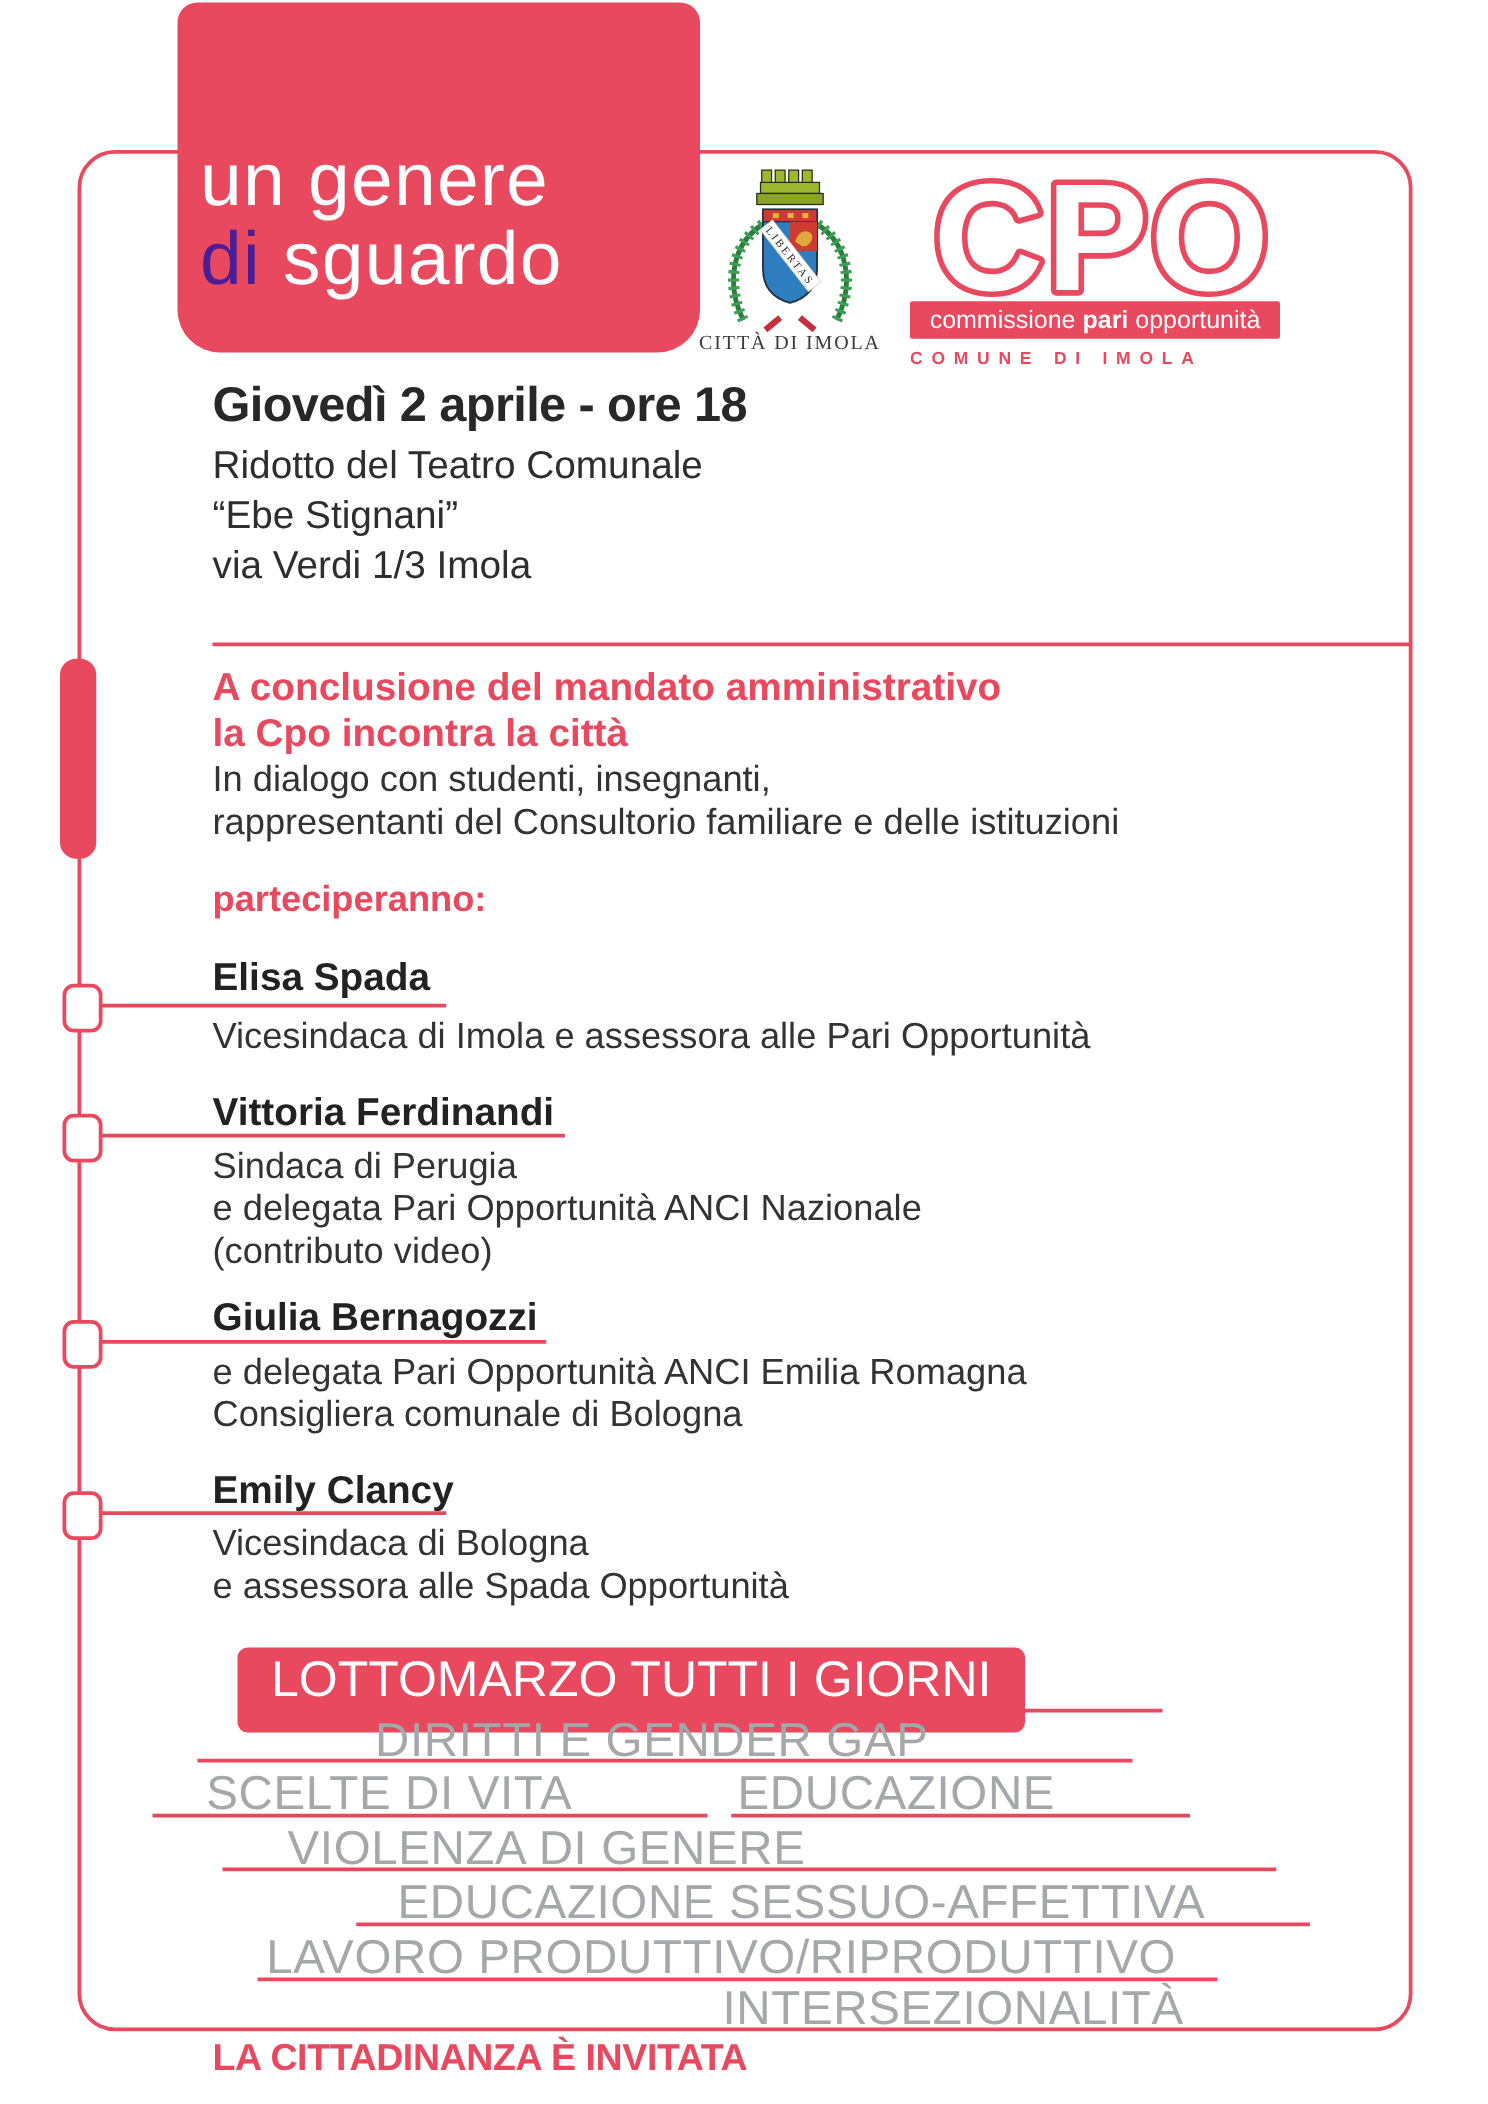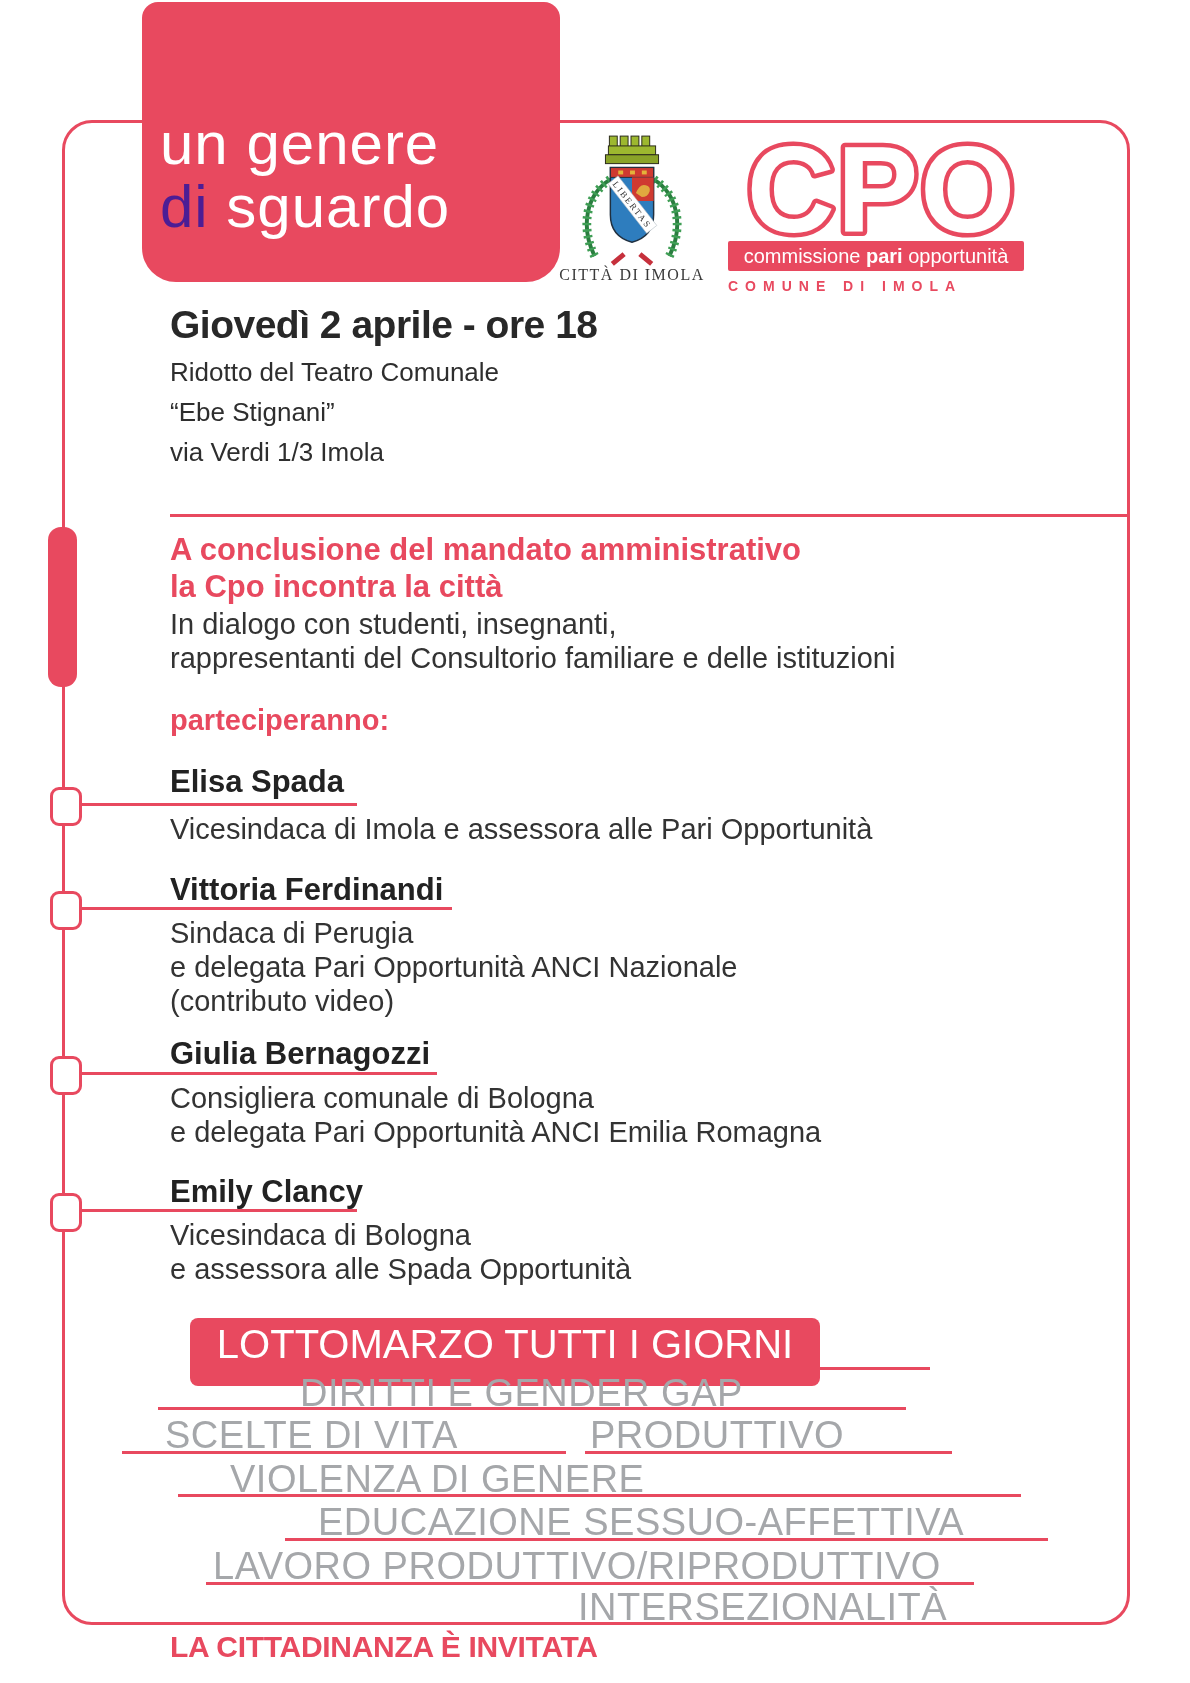--- a/index.html
+++ b/index.html
@@ -27,21 +27,21 @@
   
   .cpo-svg{left:737px;top:136px;}
   .cpo-banner{left:728px;top:241px;width:296px;height:30px;background:#e8495f;border-radius:2px;
     color:#fff;font-size:20px;line-height:30px;text-align:center;}
   .cpo-banner span{white-space:pre;}
   .cpo-sub{left:728px;top:278px;width:296px;text-align:left;font-size:14px;font-weight:bold;
     color:#e8495f;letter-spacing:7px;white-space:nowrap;}
 
   
   .event-datetime{left:170px;top:303px;font-size:39px;font-weight:bold;color:#282828;letter-spacing:-0.5px;}
-  .event-venue{left:170px;top:352px;font-size:26px;line-height:40px;color:#2e2e2e;}
+  .event-venue{left:170px;top:352px;font-size:31px;line-height:40px;color:#2e2e2e;}
 
   .divider{left:170px;top:514px;width:958px;height:3px;background:#e8495f;}
   .accent-bar{left:48px;top:527px;width:29px;height:160px;background:#e8495f;border-radius:13px;}
 
   .intro-highlight{left:170px;top:531px;font-size:31px;line-height:37px;font-weight:bold;color:#e8495f;}
   .intro-body{left:170px;top:607px;font-size:29px;line-height:34px;color:#333333;}
 
   .label-participants{left:170px;top:704px;font-size:29px;font-weight:bold;color:#e8495f;}
 
   
@@ -163,39 +163,39 @@
   <div class="abs sp-role sp1-role">
     <div>Sindaca di Perugia</div>
     <div>e delegata Pari Opportunità ANCI Nazionale</div>
     <div>(contributo video)</div>
   </div>
 
   <div class="abs sp-name sp2-name">Giulia Bernagozzi</div>
   <div class="abs sp-line sp2-line"></div>
   <div class="abs node sp2-node"></div>
   <div class="abs sp-role sp2-role">
+    <div>e delegata Pari Opportunità ANCI Emilia Romagna</div>
     <div>Consigliera comunale di Bologna</div>
-    <div>e delegata Pari Opportunità ANCI Emilia Romagna</div>
   </div>
 
   <div class="abs sp-name sp3-name">Emily Clancy</div>
   <div class="abs sp-line sp3-line"></div>
   <div class="abs node sp3-node"></div>
   <div class="abs sp-role sp3-role">
     <div>Vicesindaca di Bologna</div>
     <div>e assessora alle Spada Opportunità</div>
   </div>
 
   <div class="abs wc-box">LOTTOMARZO TUTTI I GIORNI</div>
   <div class="abs wc-box-ext"></div>
 
   <div class="abs wc wc0">DIRITTI E GENDER GAP</div>
   <div class="abs wc-u u0"></div>
   <div class="abs wc wc1">SCELTE DI VITA</div>
-  <div class="abs wc wc2">PRODUTTIVO</div>
+  <div class="abs wc wc2">EDUCAZIONE</div>
   <div class="abs wc-u u1"></div>
   <div class="abs wc-u u2"></div>
   <div class="abs wc wc3">VIOLENZA DI GENERE</div>
   <div class="abs wc-u u3"></div>
   <div class="abs wc wc4">EDUCAZIONE SESSUO-AFFETTIVA</div>
   <div class="abs wc-u u4"></div>
   <div class="abs wc wc5">LAVORO PRODUTTIVO/RIPRODUTTIVO</div>
   <div class="abs wc-u u5"></div>
   <div class="abs wc wc6">INTERSEZIONALITÀ</div>
 

